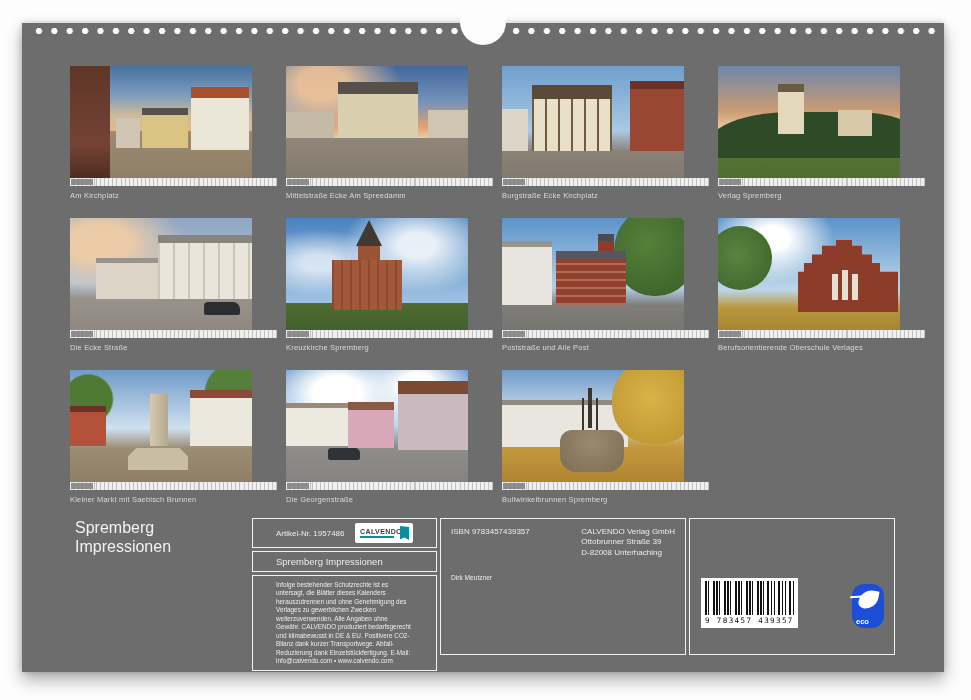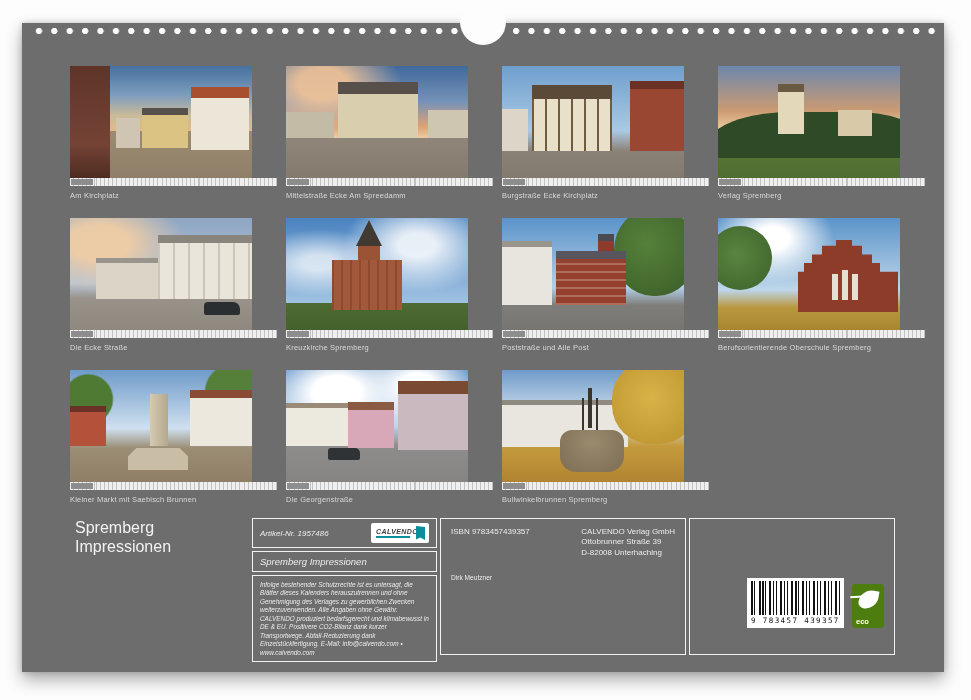--- a/index.html
+++ b/index.html
@@ -121,40 +121,40 @@
          linear-gradient(180deg,#b95f72,#d98b8a 34%,#efb39a 54%,#8a8580 76%,#807b76 100%); }
   .p12::before { left:34px; bottom:27px; width:54px; height:58px; background:#7e3a2e; border-top:11px solid #45261f; }
   .p12::after { right:0; bottom:27px; width:74px; height:52px; background:#e9e2d6; border-top:6px solid #a89a8a; }
   .p12 i { left:0; bottom:27px; width:30px; height:40px; background:#cdbfae; }
 
   
   .bigtitle { position:absolute; left:53px; top:496px; width:118px; font-size:16px; line-height:1.18; color:#f2f2f2; }
 
   .infobox { position:absolute; left:230px; top:495px; width:643px; height:137px; display:flex; gap:3px; color:#ececec; }
   .col1 { width:185px; display:flex; flex-direction:column; gap:3px; }
-  .cell { border:1.5px solid #f2f2f2; padding:4px 7px;font-style:italic; }
+  .cell { border:1.5px solid #f2f2f2; padding:4px 23px; }
   .c-art { height:31px; display:flex; align-items:center; justify-content:space-between; font-size:8px; }
   .c-title { height:34px; display:flex; align-items:center; font-size:9.5px; }
   .c-legal { flex:1; font-size:6.4px; line-height:1.32; padding-top:5px; }
   .col2 { flex:1; border:1.5px solid #f2f2f2; padding:8px 10px; position:relative; font-size:8px; }
   .col2 .row-top { display:flex; justify-content:space-between; align-items:flex-start; }
   .pub span { display:block; line-height:1.3; }
   .author { margin-top:16px; font-size:6.6px; }
   .col3 { width:206px; border:1.5px solid #f2f2f2; display:flex; align-items:flex-end; justify-content:flex-end; gap:8px; padding:0 10px 26px 0; }
 
   .logo { position:relative; width:58px; height:20px; background:#ffffff; border-radius:2px; display:flex; flex-direction:column; align-items:flex-start; justify-content:center; padding-left:5px; }
   .logo-text { font-size:7px; font-weight:bold; color:#3f3f3f; letter-spacing:.4px; line-height:1; }
   .logo-bar { width:34px; height:2px; background:#0b8e9b; margin-top:1.5px; }
   .logo-icon { position:absolute; right:4px; top:3px; width:9px; height:14px; background:#0b8e9b; clip-path:polygon(0 0,100% 8%,100% 100%,48% 82%,0 96%); }
 
   .barcode { width:97px; height:50px; background:#ffffff; padding:3px 4px 2px 4px; display:flex; flex-direction:column; }
   .bars { height:34px; background:repeating-linear-gradient(90deg,#121212 0 1.5px,#ffffff 1.5px 3px,#121212 3px 4px,#ffffff 4px 7.5px,#121212 7.5px 9.5px,#ffffff 9.5px 11px); }
   .digits { font-family:"DejaVu Sans Mono", monospace; font-size:7.5px; color:#111; letter-spacing:1.4px; margin-top:1px; white-space:nowrap; }
 
-  .eco { position:relative; width:32px; height:44px; background:#4d7c0f; border-radius:3px; }
+  .eco { position:relative; width:32px; height:44px; background:#1d4ed8; border-radius:12px;margin-left:46px; }
   .leaf { position:absolute; left:7px; top:6px; width:19px; height:19px; background:#ffffff; border-radius:0 70% 30% 70%; transform:rotate(100deg); }
   .leaf::after { content:""; position:absolute; left:8px; top:16px; width:2px; height:12px; background:#ffffff; transform:rotate(-14deg); }
   .eco-txt { position:absolute; left:4px; bottom:2px; font-size:7.5px; font-weight:bold; color:#ffffff; }
 </style>
 </head>
 <body>
 
 <div class="stage">
   <div class="page">
     <div class="holes"></div>
@@ -216,21 +216,21 @@
           </div>
         <div class="calstrip"></div>
         <div class="cap">Poststraße und Alle Post</div>
       </div>
       <div class="thumb">
         <div class="photo p8">
             <i></i>
             <b></b>
           </div>
         <div class="calstrip"></div>
-        <div class="cap">Berufsorientierende Oberschule Spremberg</div>
+        <div class="cap">Berufsorientierende Oberschule Verlages</div>
       </div>
       <div class="thumb">
         <div class="photo p9">
             <i></i>
             <b></b>
           </div>
         <div class="calstrip"></div>
         <div class="cap">Kleiner Markt mit Saebisch Brunnen</div>
       </div>
       <div class="thumb">

